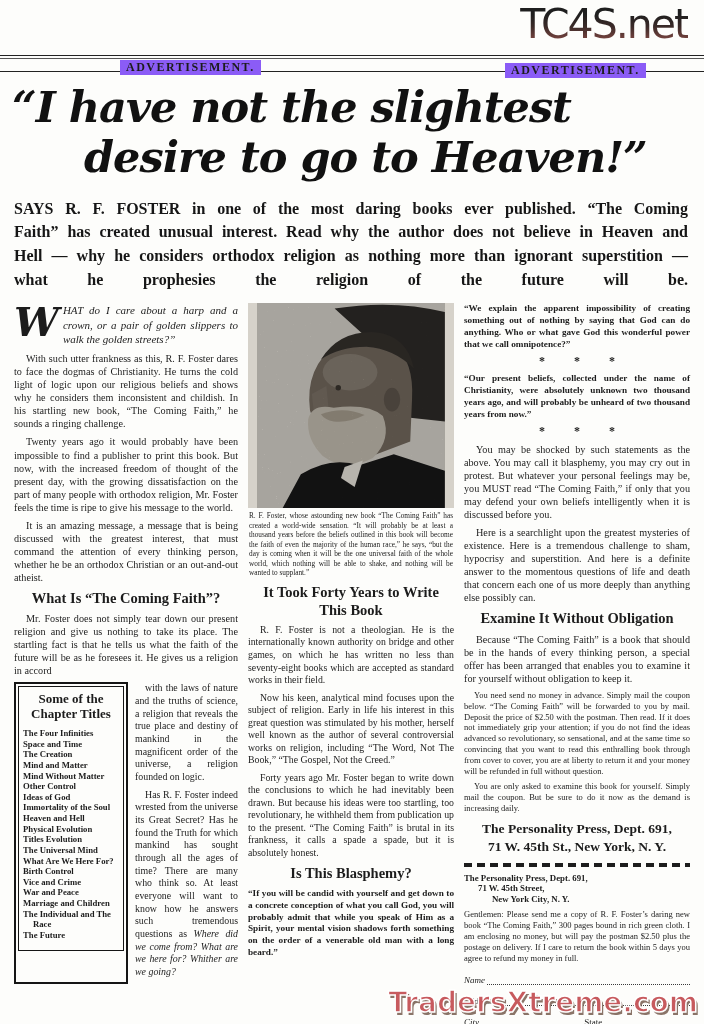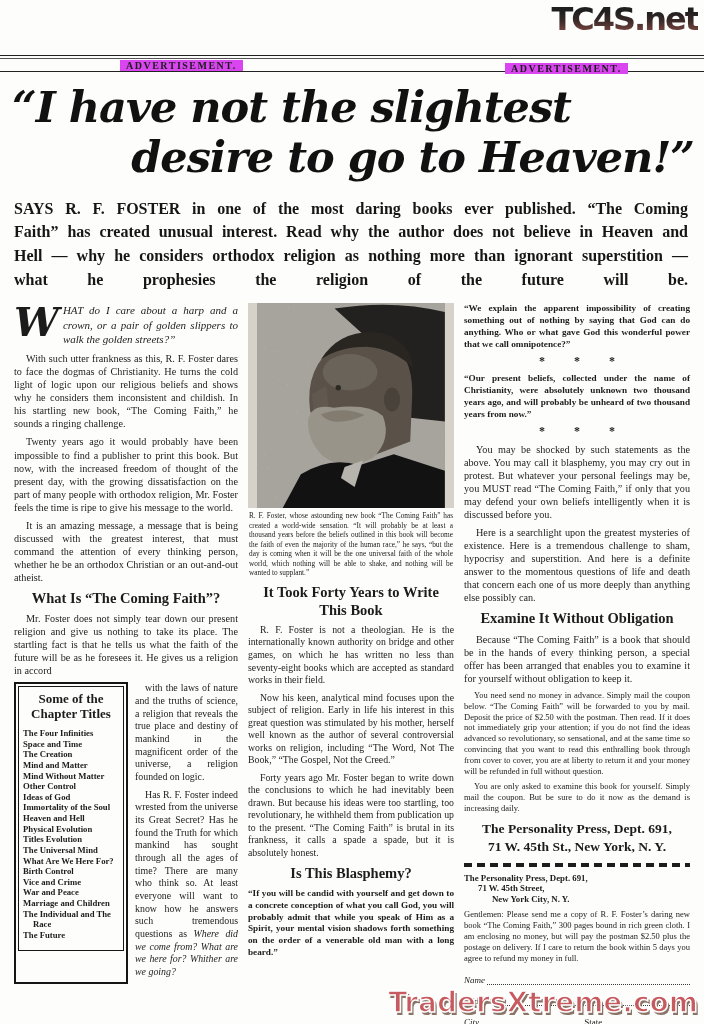--- a/index.html
+++ b/index.html
@@ -4,49 +4,49 @@
 <style>
   * { margin:0; padding:0; box-sizing:border-box; }
   html,body { background:#ffffff; }
   .page {
     position:relative; width:704px; height:1024px; overflow:hidden;
     background:#fdfdfb; color:#1c1c1c;
     font-family:"Liberation Serif", serif;
   }
   
   .wm-tc4s {
-    position:absolute; top:0px; right:6px; z-index:9;
-    font-family:"DejaVu Sans", sans-serif; font-weight:700; font-size:32px; letter-spacing:-2px;
+    position:absolute; top:0px; right:16px; z-index:9;
+    font-family:"DejaVu Sans", sans-serif; font-weight:400; font-size:41px; letter-spacing:-2px;
     background:linear-gradient(180deg,#1f1f1f 30%,#3a2a28 55%,#94504a 95%);
     -webkit-background-clip:text; background-clip:text; color:transparent;
   }
   .wm-dlsub {
     position:absolute; top:488px; left:192px; z-index:9;
     font-family:"DejaVu Sans", sans-serif; font-weight:900; font-size:40px; letter-spacing:1px;
     color:#c6161f; -webkit-text-stroke:2.5px #ffffff;
     text-shadow:0 3px 2px rgba(90,40,40,.45), 0 -1px 0 #ff8a8a;
   }
   .wm-traders {
     position:absolute; top:986px; right:6px; z-index:9;
     font-family:"DejaVu Sans", sans-serif; font-weight:800; font-size:28px; letter-spacing:0px;
     color:#c75a5e; -webkit-text-stroke:1.5px #ffffff;
     text-shadow:2px 3px 0 #8a7468;
   }
   
   .adv-rules { margin-top:55px; border-top:1px solid #222; border-bottom:1px solid #222; position:relative; height:17px; }
   .adv-rules::after { content:""; position:absolute; left:0; right:0; top:2px; border-top:1px solid #555; }
-  .adv-label { position:absolute; top:4px; font-size:10px; font-weight:bold; letter-spacing:1.5px; background:#d946ef; padding:0 6px; z-index:2; }
+  .adv-label { position:absolute; top:4px; font-size:12px; font-weight:bold; letter-spacing:1.5px; background:#8b5cf6; padding:0 6px; z-index:2; }
   .adv-left { left:120px; } .adv-right { left:505px; top:7px; }
   
   .headline {
     margin:10px 10px 4px 12px;
     font-family:"DejaVu Serif", serif; font-style:italic; font-weight:bold;
     font-size:43px; line-height:1.17; letter-spacing:-1px; color:#111;
   }
-  .headline .l2 { display:block; margin-left:72px;text-align:right; }
+  .headline .l2 { display:block; margin-left:72px; }
   .subhead {
     margin:14px 16px 0 14px; font-weight:bold; font-size:16px; line-height:1.48;
     text-align:justify; text-align-last:justify; word-spacing:4px; color:#161616;
   }
   
   .cols { display:flex; gap:10px; margin:12px 14px 0 14px; align-items:flex-start; }
   .col-left  { width:224px; flex:none; }
   .col-mid   { width:206px; flex:none; }
   .col-right { width:226px; flex:none; }
   p.body { font-size:10.2px; line-height:1.28; text-align:justify; margin-bottom:5px; text-indent:12px; }

